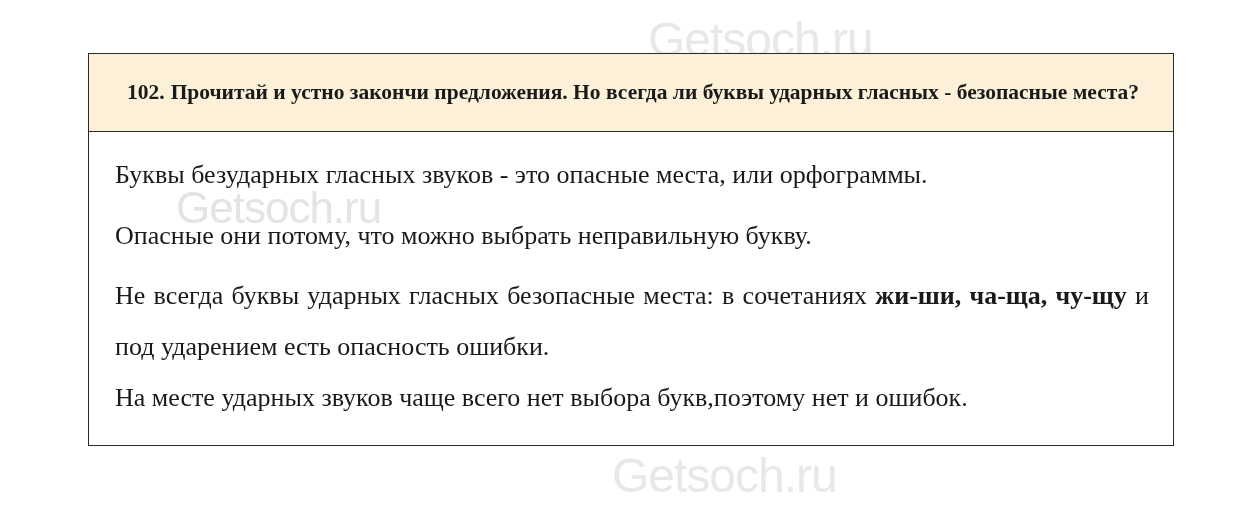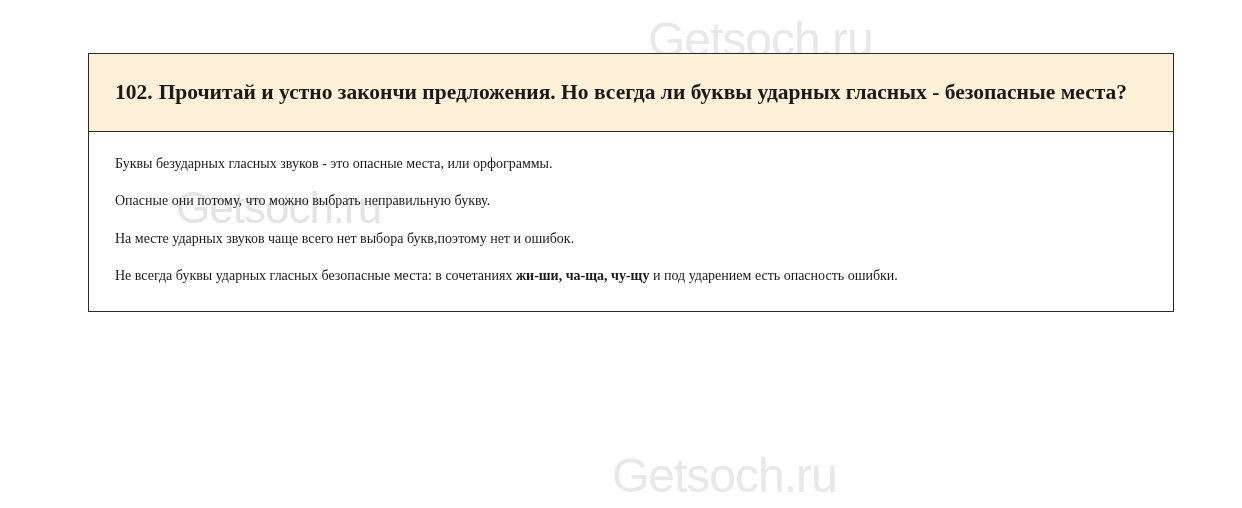--- a/index.html
+++ b/index.html
@@ -48,41 +48,41 @@
     left: 88px;
     top: 53px;
     width: 1086px;
     border: 1px solid #2b2b2b;
     box-sizing: border-box;
     background: transparent;
     z-index: 2;
   }
   .task-header {
     background: #fcf1d8;
-    padding: 17px 24px 17px 26px;
+    padding: 17px 24px 17px 38px;
     border-bottom: 1px solid #2b2b2b;
   }
   .task-text {
     font-size: 21.5px;
     font-weight: bold;
     line-height: 2.0;
     text-align: justify;
     color: #1a1a1a;
     margin: 0;
   }
   .task-text .num {
     margin-right: 6px;
   }
 
   .answer-body {
     background: #ffffff00;
     padding: 18px 24px 22px 26px;
   }
   .answer-line {
-    font-size: 14px;
+    font-size: 26px;
     line-height: 1.95;
     color: #1a1a1a;
     margin: 0 0 10px 0;
     text-align: left;
   }
   .answer-line:last-child {
     margin-bottom: 0;
   }
   .answer-justify {
     text-align: justify;
@@ -101,17 +101,17 @@
 
 <div class="card">
 
   <div class="task-header">
     <p class="task-text"><span class="num">102.</span><span>Прочитай и устно закончи предложения. Но всегда ли буквы ударных гласных - безопасные места?</span></p>
   </div>
 
   <div class="answer-body">
     <p class="answer-line">Буквы безударных гласных звуков - это опасные места, или орфограммы.</p>
     <p class="answer-line">Опасные они потому, что можно выбрать неправильную букву.</p>
+    <p class="answer-line answer-justify"><span>Не всегда буквы ударных гласных безопасные места: в сочетаниях </span><span class="bold">жи-ши, ча-ща, чу-щу</span><span> и под ударением есть опасность ошибки.</span></p>
     <p class="answer-line">На месте ударных звуков чаще всего нет выбора букв,поэтому нет и ошибок.</p>
-    <p class="answer-line answer-justify"><span>Не всегда буквы ударных гласных безопасные места: в сочетаниях </span><span class="bold">жи-ши, ча-ща, чу-щу</span><span> и под ударением есть опасность ошибки.</span></p>
   </div>
 
 </div>
 
 </body></html>

